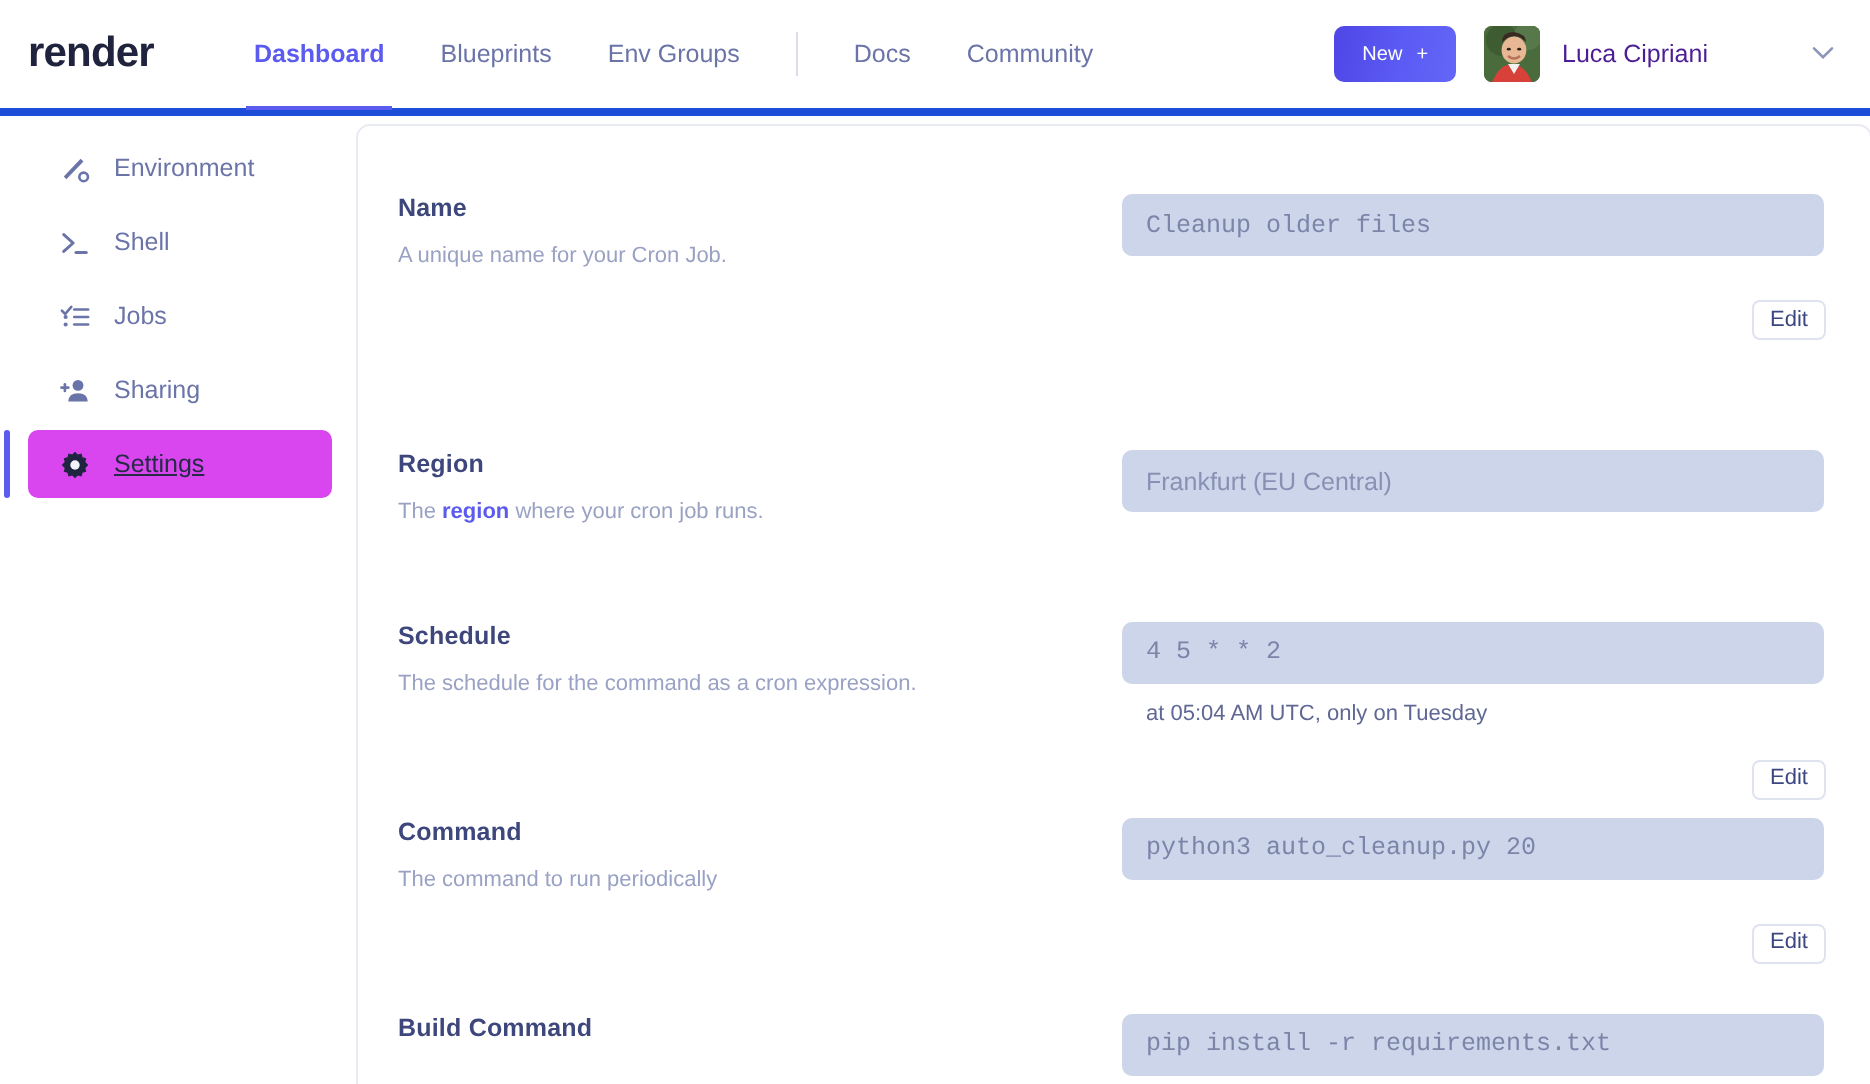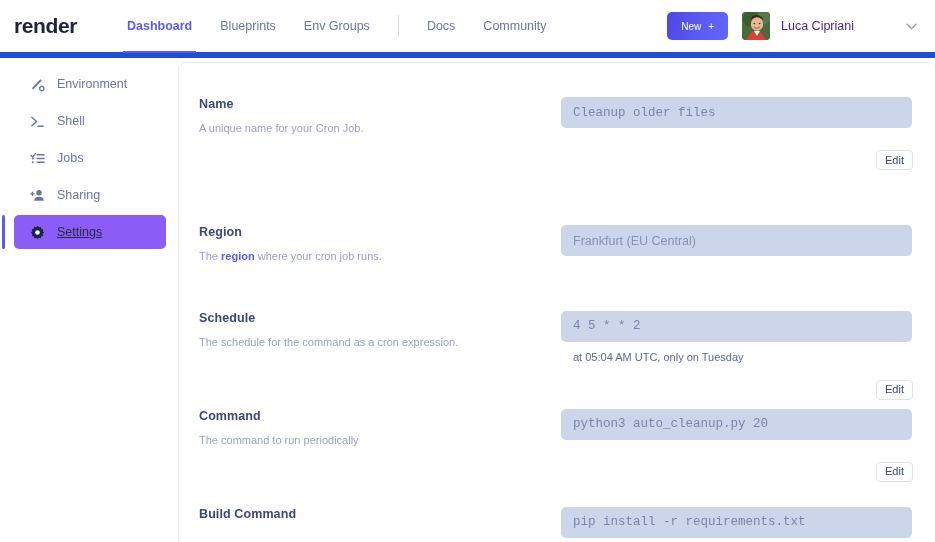--- a/index.html
+++ b/index.html
@@ -9,21 +9,21 @@
     font-family: "Liberation Sans", sans-serif;
     overflow: hidden;
   }
 
   
   .header {
     position: relative;
     height: 58px;
     width: 935px;
     background: #ffffff;
-    border-bottom: 6px solid #1d4ed8;
+    border-bottom: 4px solid #1d4ed8;
     display: flex;
     align-items: center;
   }
   .logo {
     margin-left: 14px;
     font-size: 21px;
     font-weight: 700;
     color: #20233d;
     letter-spacing: -0.4px;
   }
@@ -132,21 +132,21 @@
     margin: 0 12px 0 14px;
     padding-left: 16px;
     border-radius: 5px;
     font-size: 12.5px;
     color: #6b74a8;
     cursor: pointer;
     gap: 12px;
   }
   .side-item + .side-item { margin-top: 3px; }
   .side-item.active {
-    background: #8b5cf6;
+    background: #d946ef;
     color: #252a46;
     font-weight: 400;
     text-decoration: underline;
   }
   .side-item.active::before {
     content: "";
     position: absolute;
     left: -12px;
     top: 0; bottom: 0;
     width: 2.5px;

